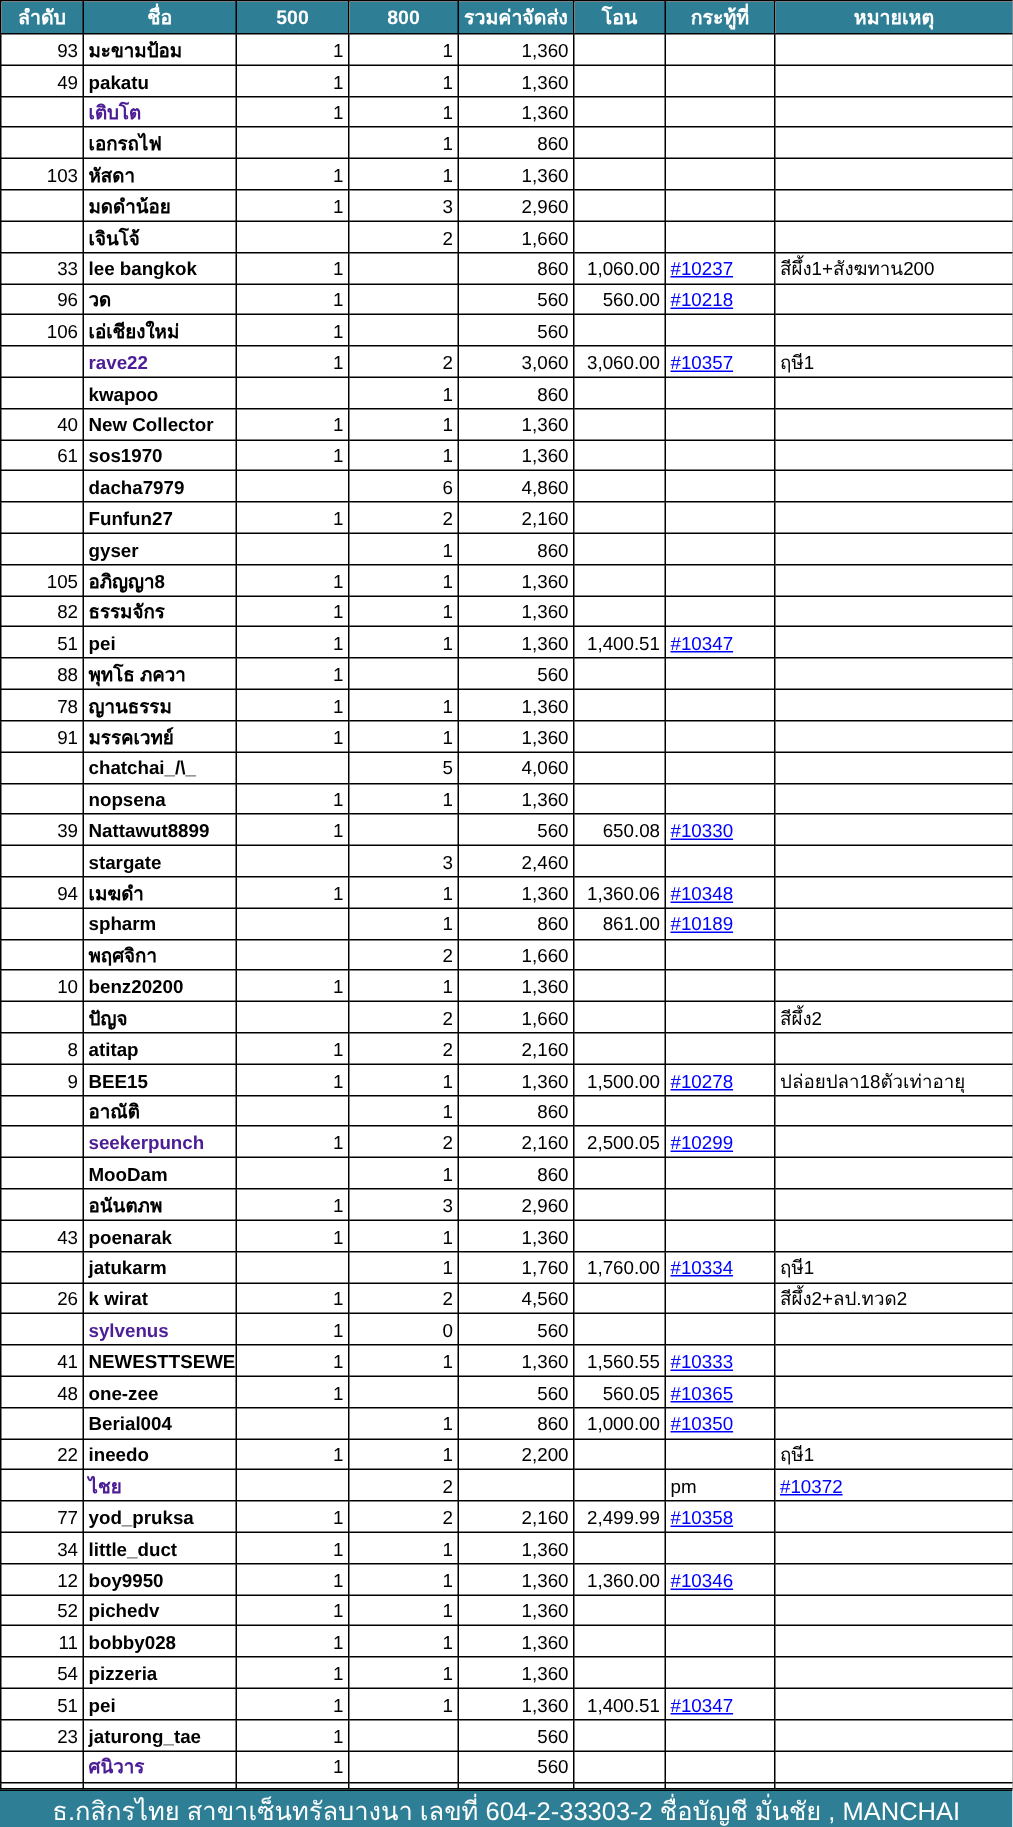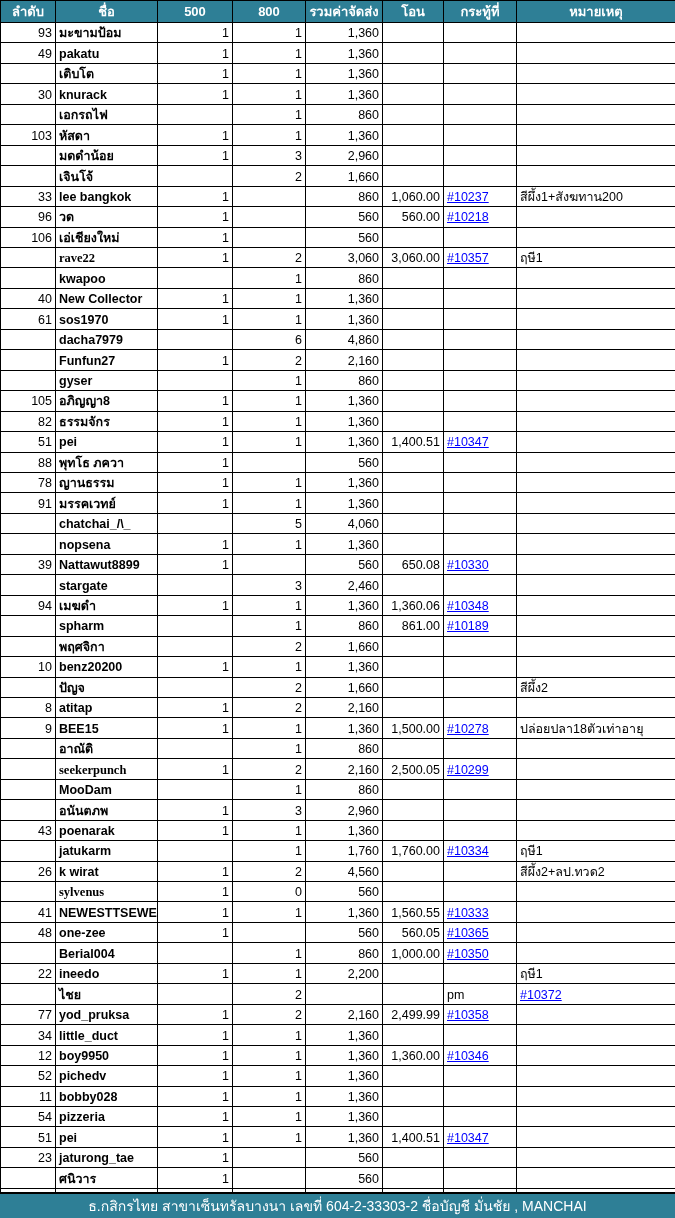--- a/index.html
+++ b/index.html
@@ -7,28 +7,28 @@
   .sheet{width:675px;height:1218px;display:flex;flex-direction:column;overflow:hidden;}
   table{border-collapse:collapse;table-layout:fixed;width:675px;height:1193px;}
   th,td{border:1px solid #000;overflow:hidden;white-space:nowrap;padding:0;vertical-align:bottom;}
   thead th{
     background:#2E7F96;color:#fff;font-weight:bold;font-size:13px;height:21px;
     text-align:center;vertical-align:middle;
   }
   td{font-size:12.5px;line-height:1.05;padding-bottom:2px;}
   td.num{text-align:right;padding-right:3px;}
   td.name{text-align:left;padding-left:3px;font-weight:bold;}
-  td.name.red{color:#000000;font-family:Liberation Serif, serif;}
+  td.name.red{color:#4c1d95;}
   td.thread{text-align:left;padding-left:3px;}
   td.note{text-align:left;padding-left:3px;}
   a.cell-link{color:#0000FF;text-decoration:underline;cursor:pointer;}
   .footer-bar{
     flex:1;background:#2E7F96;color:#fff;border-top:1px solid #000;
     display:flex;align-items:center;justify-content:center;
-    font-size:14px;min-height:24px;
+    font-size:17px;min-height:24px;
   }
 </style>
 </head>
 <body>
 
 <div class="sheet">
   <table>
     <colgroup>
       <col style="width:55px">
         <col style="width:102px">
@@ -76,30 +76,20 @@
           <td class="num"></td>
           <td class="name red">เติบโต</td>
           <td class="num">1</td>
           <td class="num">1</td>
           <td class="num">1,360</td>
           <td class="num"></td>
           <td class="thread"></td>
           <td class="note"></td>
         </tr>
         <tr>
-          <td class="num">30</td>
-          <td class="name">knurack</td>
-          <td class="num">1</td>
-          <td class="num">1</td>
-          <td class="num">1,360</td>
-          <td class="num"></td>
-          <td class="thread"></td>
-          <td class="note"></td>
-        </tr>
-        <tr>
           <td class="num"></td>
           <td class="name">เอกรถไฟ</td>
           <td class="num"></td>
           <td class="num">1</td>
           <td class="num">860</td>
           <td class="num"></td>
           <td class="thread"></td>
           <td class="note"></td>
         </tr>
         <tr>

